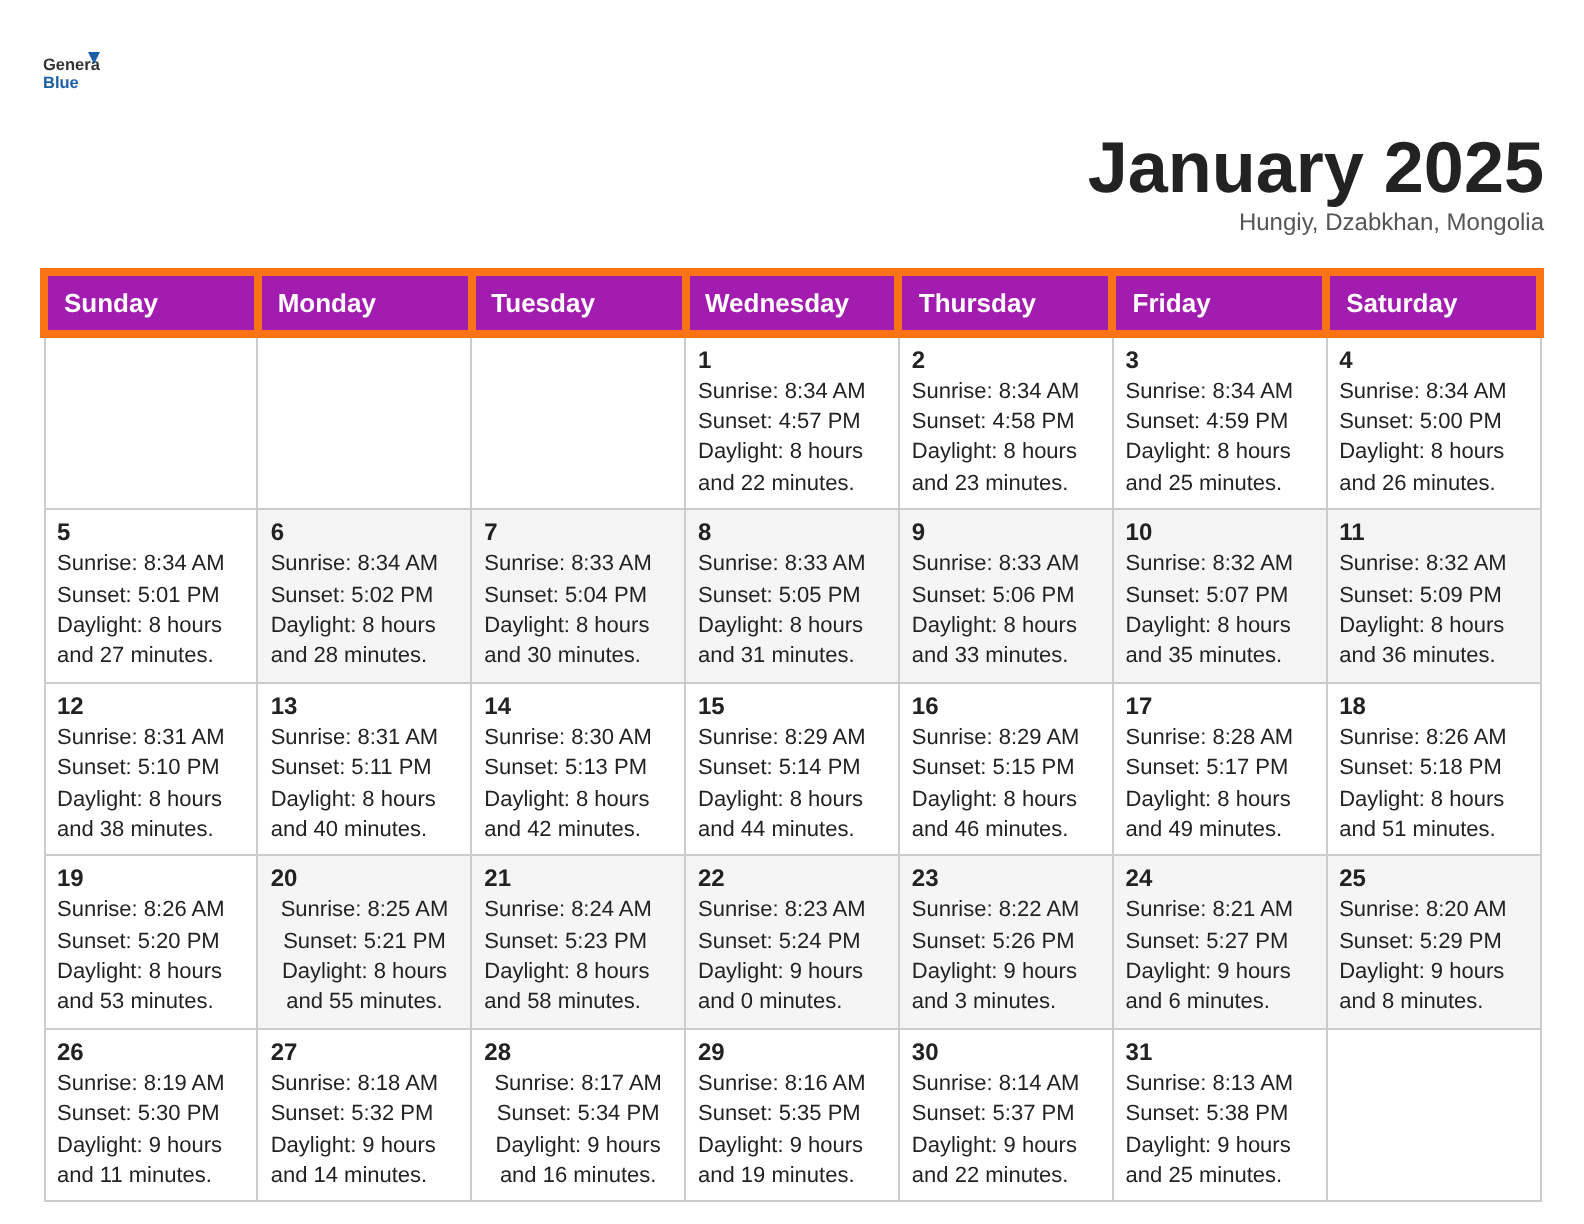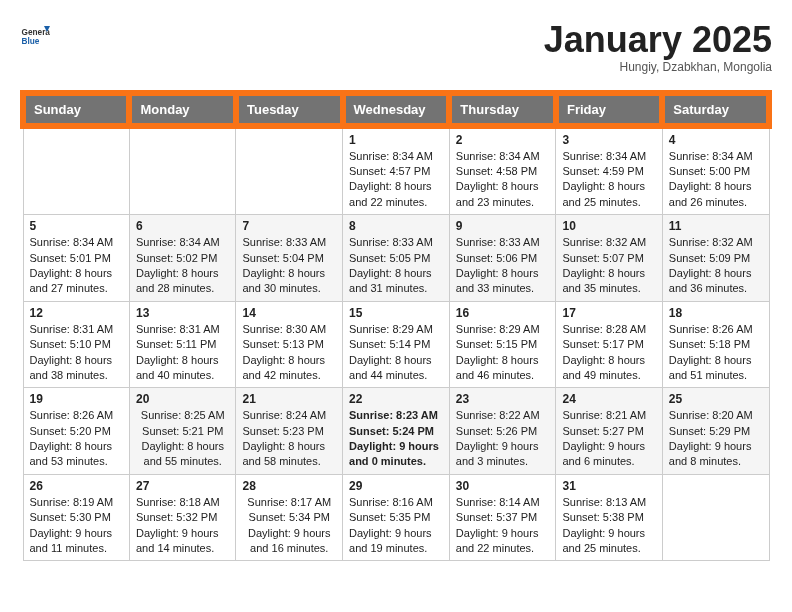--- a/index.html
+++ b/index.html
@@ -20,43 +20,44 @@
       display: flex;
       align-items: center;
       gap: 4px;
     }
     .logo-icon {
       width: 30px;
       height: 30px;
     }
     .title-area {
       text-align: right;
+      margin-top: 44px;
     }
     .month-title {
       font-size: 36px;
       font-weight: bold;
       color: #222;
       line-height: 1.1;
     }
     .location {
       font-size: 12px;
       color: #555;
     }
     .calendar {
       width: 100%;
       border-collapse: collapse;
     }
     .calendar th {
-      background: #737373;
+      background: #a21caf;
       color: #fff;
       text-align: left;
       padding: 6px 8px;
       font-size: 13px;
       font-weight: bold;
-      border: 6px solid #f97316;
+      border: 4px solid #f97316;
     }
     .calendar td {
       vertical-align: top;
       border: 1px solid #ccc;
       padding: 4px 6px;
       width: 107px;
       min-height: 80px;
       font-size: 10.5px;
       color: #222;
       background: #fff;
@@ -264,21 +265,21 @@
         </td>
         <td>
           <span class="day-number">21</span>
           <div class="day-info" style="white-space: pre-line;">Sunrise: 8:24 AM
 Sunset: 5:23 PM
 Daylight: 8 hours
 and 58 minutes.</div>
         </td>
         <td>
           <span class="day-number">22</span>
-          <div class="day-info" style="white-space: pre-line; font-weight: bold;">Sunrise: 8:23 AM
+          <div class="day-info" style="white-space: pre-line;">Sunrise: 8:23 AM
 Sunset: 5:24 PM
 Daylight: 9 hours
 and 0 minutes.</div>
         </td>
         <td>
           <span class="day-number">23</span>
           <div class="day-info" style="white-space: pre-line;">Sunrise: 8:22 AM
 Sunset: 5:26 PM
 Daylight: 9 hours
 and 3 minutes.</div>

